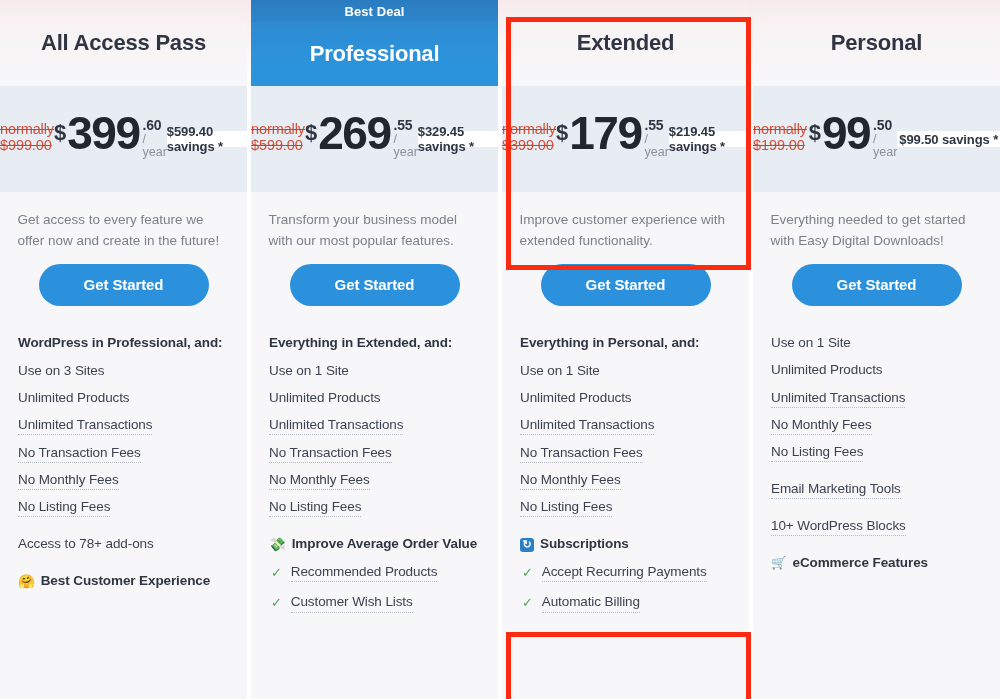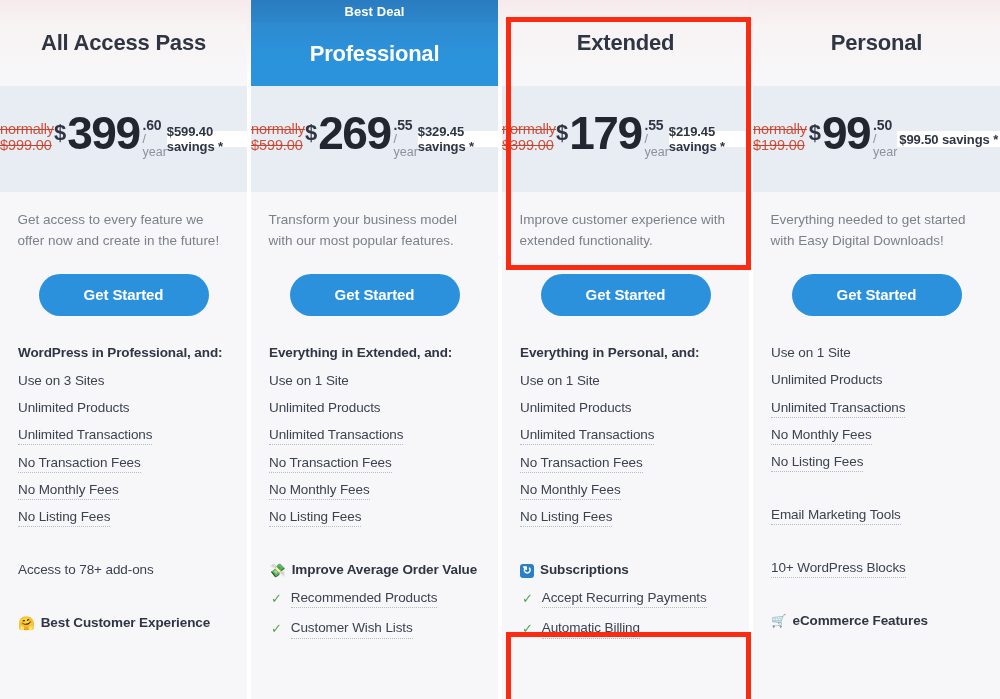--- a/index.html
+++ b/index.html
@@ -153,21 +153,21 @@
     padding-top: 18px;
   }
   .desc {
     width: 212px;
     text-align: left;
     font-size: 13.5px;
     line-height: 1.55;
     color: #7b8089;
   }
   .cta {
-    margin-top: 22px;
+    margin-top: 12px;
     width: 170px;
     height: 42px;
     border: none;
     border-radius: 21px;
     background: #2b91dc;
     color: #ffffff;
     font-size: 15px;
     font-weight: bold;
     font-family: "Liberation Sans", sans-serif;
     letter-spacing: -0.1px;
@@ -189,21 +189,21 @@
   }
   .feat.head {
     font-weight: bold;
     color: #2f3542;
     margin-bottom: 13px;
   }
   .feat.dotted span.txt {
     border-bottom: 1px dotted #b6bcc6;
     padding-bottom: 2px;
   }
-  .feat.gap { margin-top: 38px; }
+  .feat.gap { margin-top: 22px; }
   .feat.section {
     font-weight: bold;
     color: #2f3542;
     display: flex;
     align-items: center;
     gap: 6px;
   }
   .feat.check {
     display: flex;
     align-items: flex-start;

